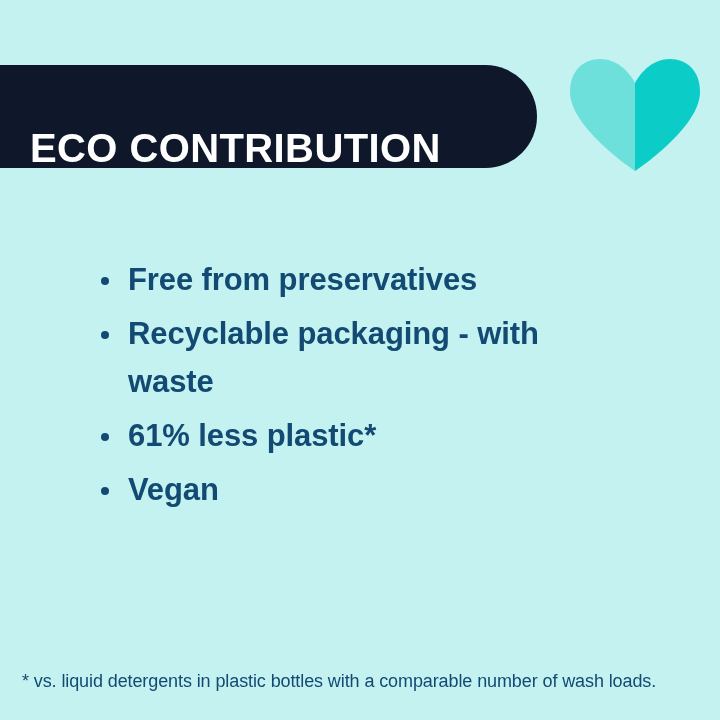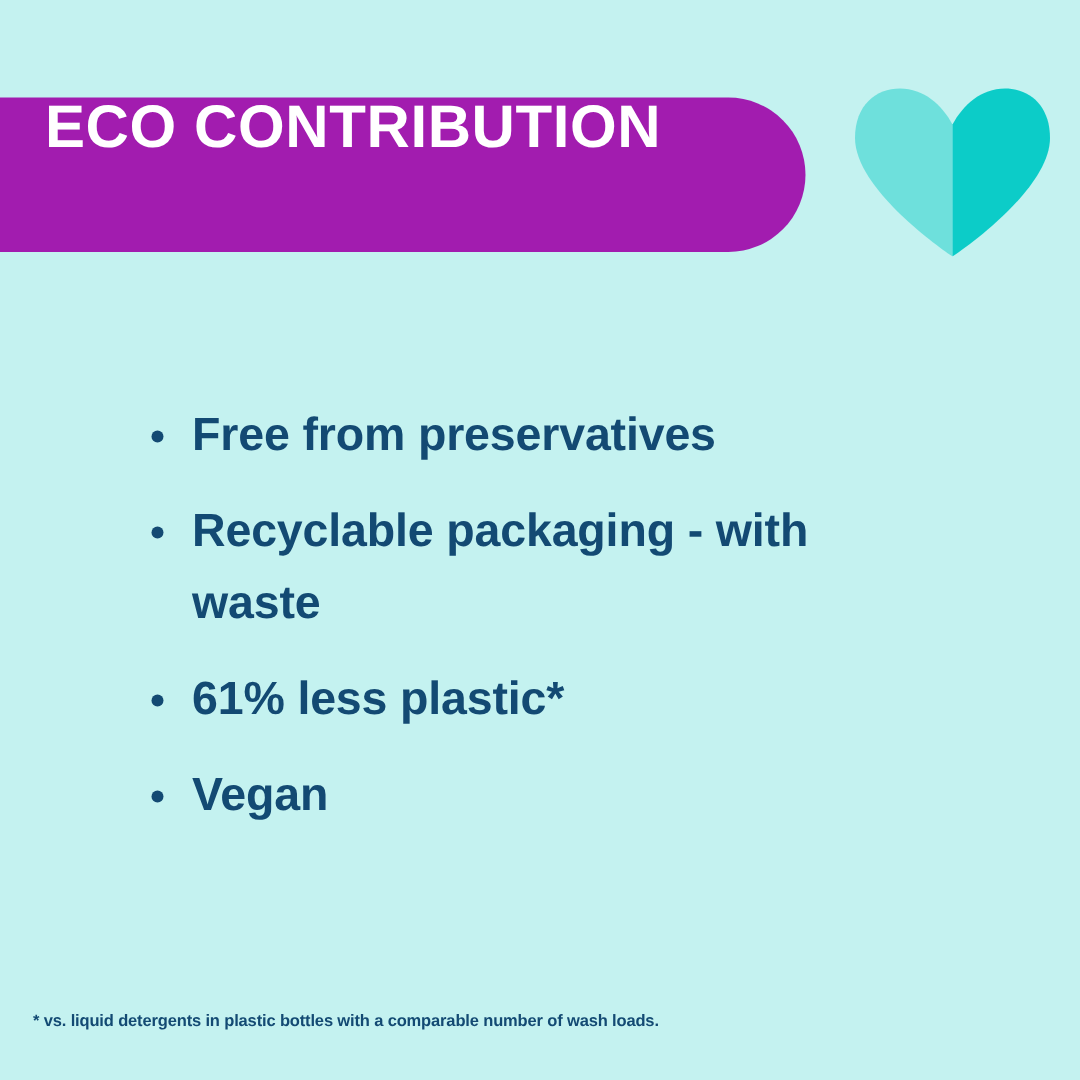--- a/index.html
+++ b/index.html
@@ -30,25 +30,25 @@
     width: 720px;
     height: 200px;
   }
 
   .banner {
     position: absolute;
     left: 0;
     top: 65px;
     width: 537px;
     height: 103px;
-    background: #a21caf;
+    background: #0f172a;
     border-top-right-radius: 52px;
     border-bottom-right-radius: 52px;
     display: flex;
-    align-items: flex-start;
+    align-items: flex-end;
   }
 
   .banner-title {
     color: #ffffff;
     font-size: 40px;
     font-weight: bold;
     letter-spacing: 0.4px;
     padding-left: 30px;
     line-height: 1;
     white-space: nowrap;
@@ -76,21 +76,21 @@
     top: 250px;
     width: 560px;
     margin: 0;
     padding: 0;
     list-style: none;
   }
 
   .benefit-item {
     position: relative;
     padding-left: 32px;
-    margin: 16px 0 4px 0;
+    margin: 6px 0 4px 0;
     color: #134a73;
     font-size: 31px;
     font-weight: bold;
     line-height: 48px;
     letter-spacing: -0.1px;
     font-family: "Liberation Sans", sans-serif;
   }
 
   .benefit-item .bullet-dot {
     position: absolute;
@@ -107,22 +107,22 @@
     max-width: 470px;
   }
 
   
   .footnote {
     position: absolute;
     left: 22px;
     top: 672px;
     width: 690px;
     color: #134a73;
-    font-size: 11px;
-    font-weight: bold;
+    font-size: 18px;
+    font-weight: normal;
     line-height: 18px;
     letter-spacing: -0.1px;
     font-family: "Liberation Sans", sans-serif;
   }
 </style>
 </head>
 <body>
 
 <div class="page">
 

